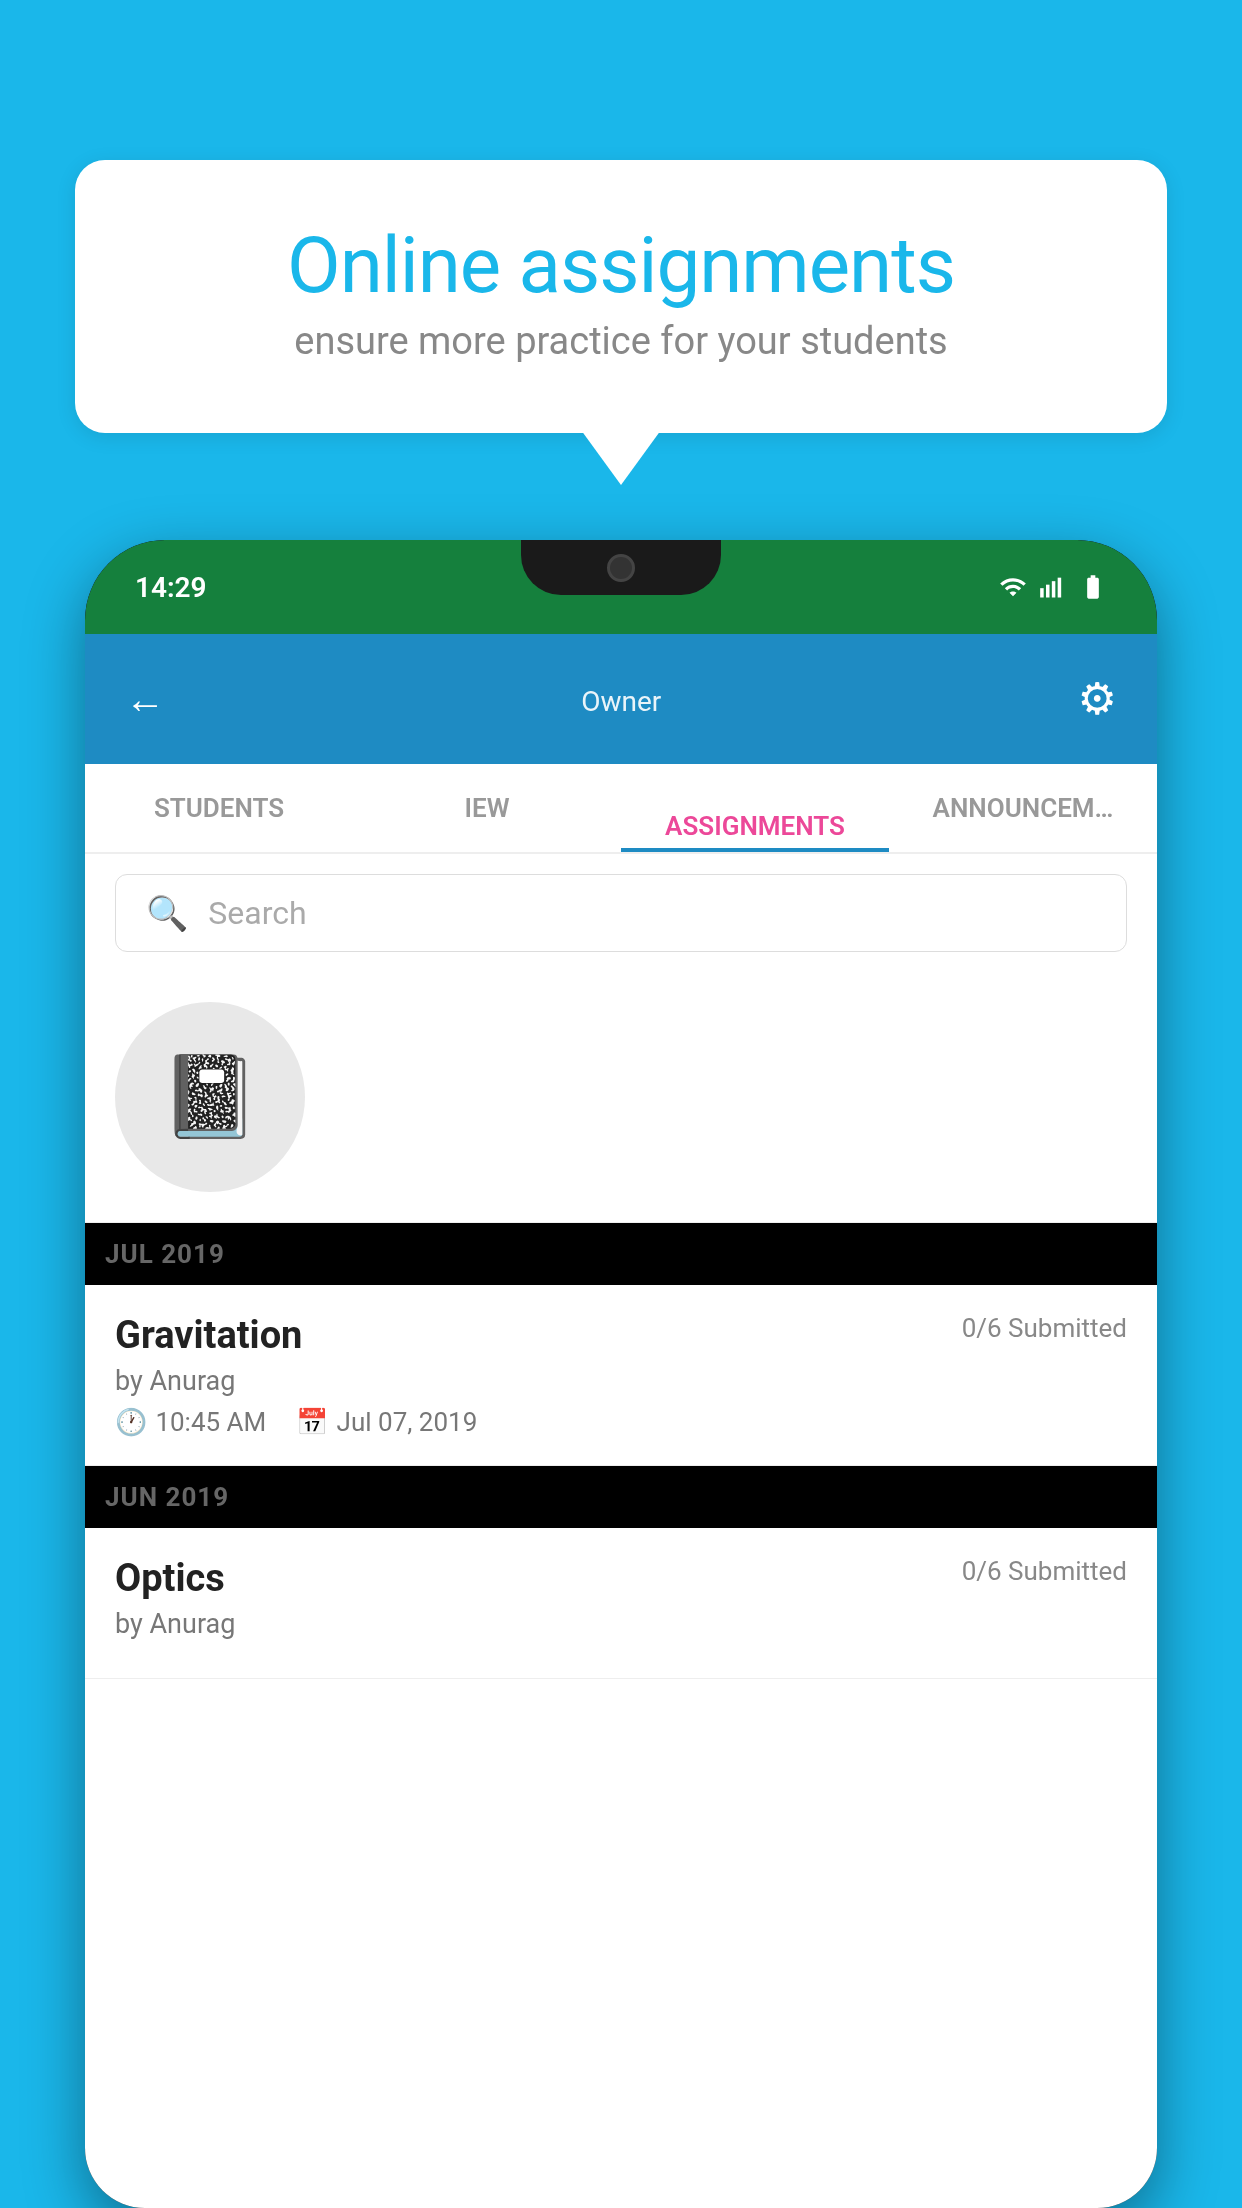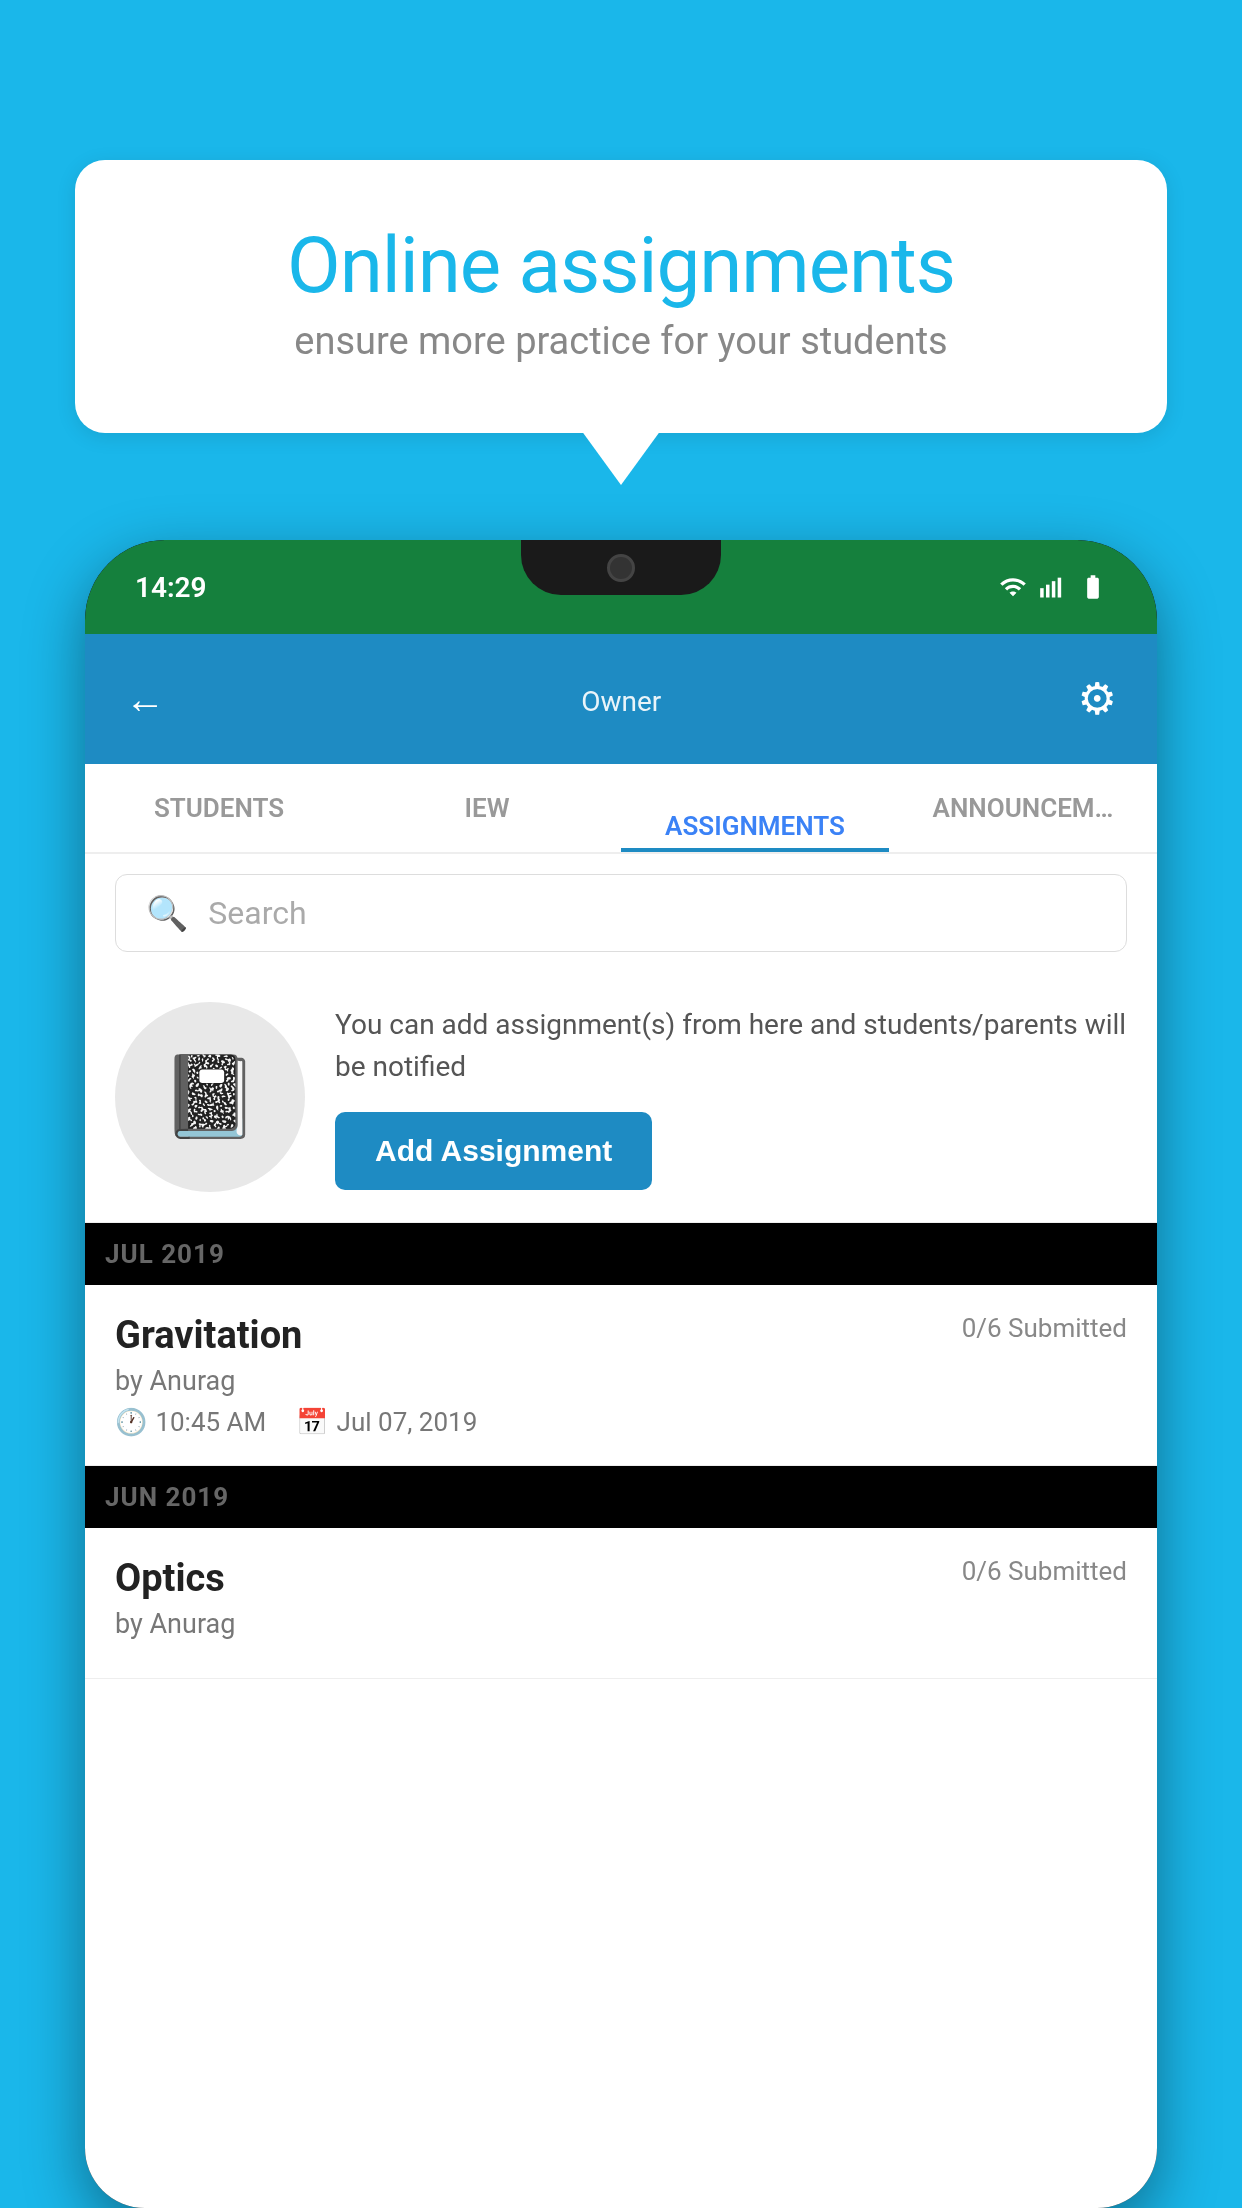--- a/index.html
+++ b/index.html
@@ -168,21 +168,21 @@
       display: flex;
       align-items: center;
       justify-content: center;
       font-size: 26px;
       font-weight: 600;
       color: #999;
       position: relative;
       cursor: pointer;
     }
     .tab.active {
-      color: #3b82f6;
+      color: #ec4899;
       margin-top: 36px;
     }
     .tab.active::after {
       content: '';
       position: absolute;
       bottom: 0;
       left: 0;
       right: 0;
       height: 4px;
       background: #1e8bc3;
@@ -371,24 +371,20 @@
     <div class="search-container">
       <div class="search-bar">
         <span class="search-icon-wrap">🔍</span>
         <span class="search-text">Search</span>
       </div>
     </div>
 
     <div class="promo-section">
       <div class="promo-icon-circle">
         <span class="notebook-icon">📓</span>
-      </div>
-      <div class="promo-text-block">
-        <p class="promo-description">You can add assignment(s) from here and students/parents will be notified</p>
-        <button class="add-assignment-btn">Add Assignment</button>
       </div>
     </div>
 
     <div class="section-header">JUL 2019</div>
     <div class="assignment-item">
       <div class="assignment-top">
         <span class="assignment-title">Gravitation</span>
         <span class="assignment-submitted">0/6 Submitted</span>
       </div>
       <div class="assignment-author">by Anurag</div>

